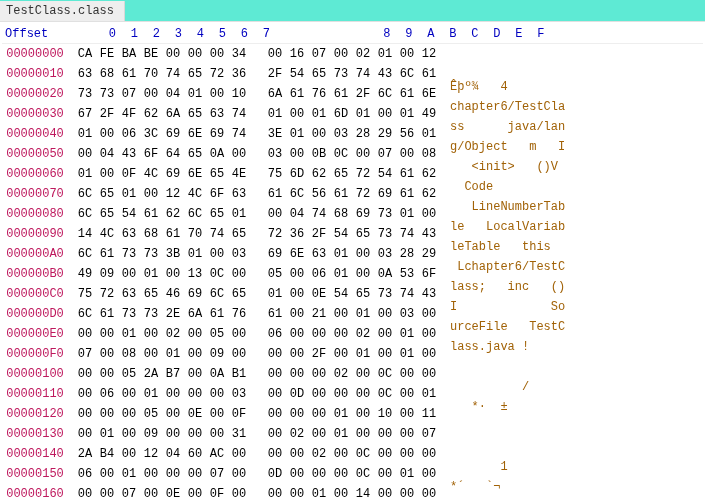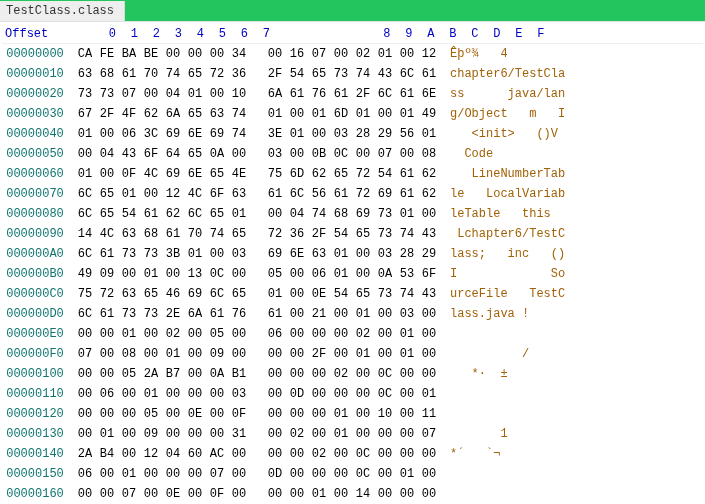--- a/index.html
+++ b/index.html
@@ -6,21 +6,21 @@
   body {
     font-family: "Consolas", "Courier New", monospace;
     font-size: 12px;
     background: #ffffff;
     color: #000000;
     width: 705px;
     height: 504px;
     overflow: hidden;
   }
   .tab-bar {
-    background: #22c55e;
+    background: #5eead4;
     border-bottom: 1px solid #e0e0e0;
     height: 22px;
     display: flex;
     align-items: center;
   }
   .tab {
     padding: 3px 10px 3px 6px;
     font-size: 12px;
     background: #eeeeee;
     color: #333333;
@@ -32,40 +32,41 @@
   }
   .header-row, .data-row {
     display: flex;
     line-height: 20px;
     height: 20px;
     white-space: pre;
   }
   .offset-head, .offset-cell {
     width: 72px;
     text-align: center;
-    color: #0f766e;
+    color: #be185d;
     padding-right: 6px;
   }
   .offset-head {
     color: #0000c0;
   }
   .hex-head-group, .hex-cell-group {
     display: flex;
   }
   .hex-col-head, .hex-col {
     width: 22px;
     text-align: center;
   }
   .hex-col-head { color: #0000c0; }
   .gap { width: 14px; }
   .ascii-head, .ascii-cell {
     width: 140px;
     padding-left: 10px;
     color: #a16207;
     text-align: left;
+    margin-top: 33px;
   }
   .header-row {
     border-bottom: 1px solid #eeeeee;
     gap: 44px;
   }
 </style>
 </head>
 <body>
 
 <div class="tab-bar">

